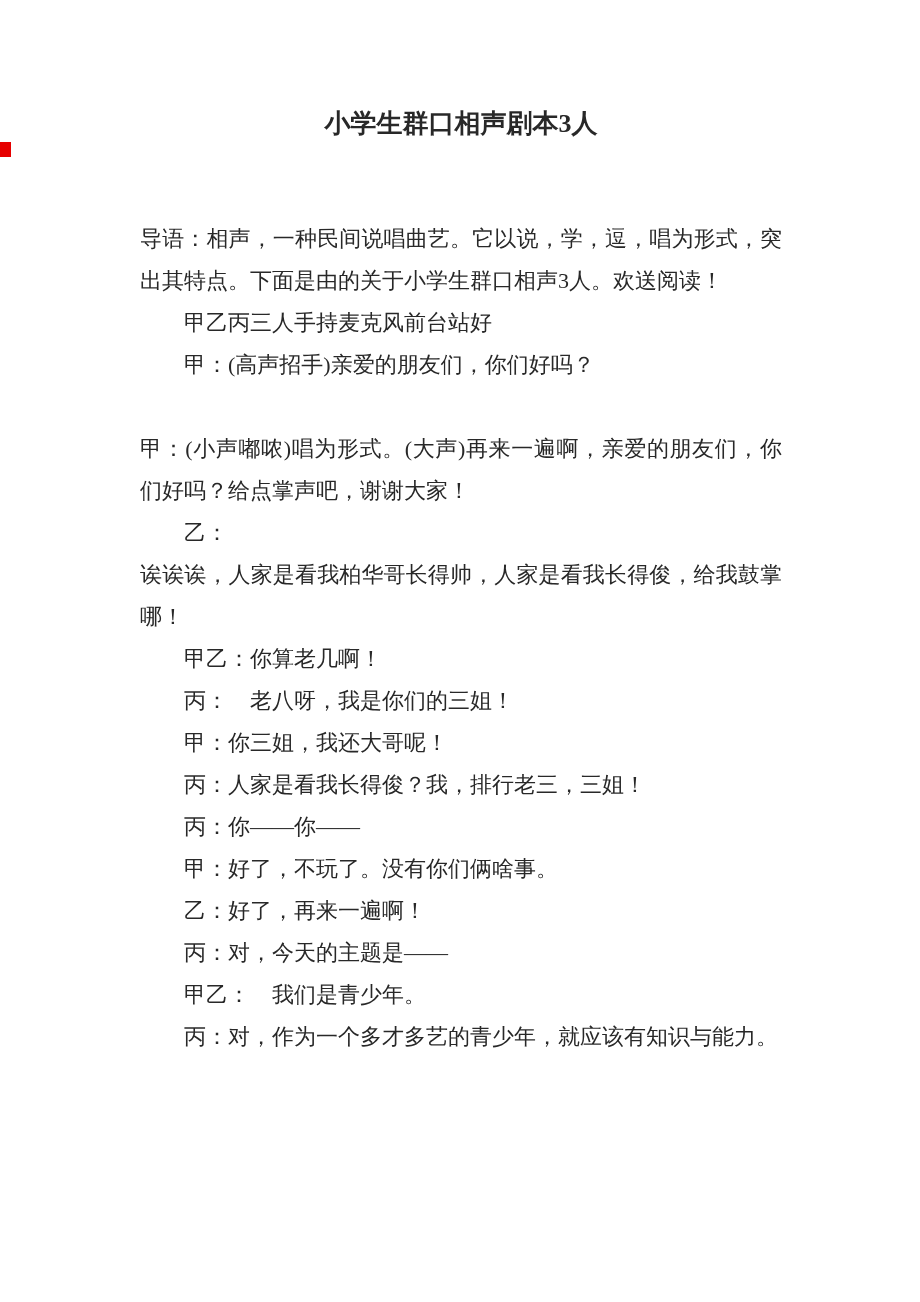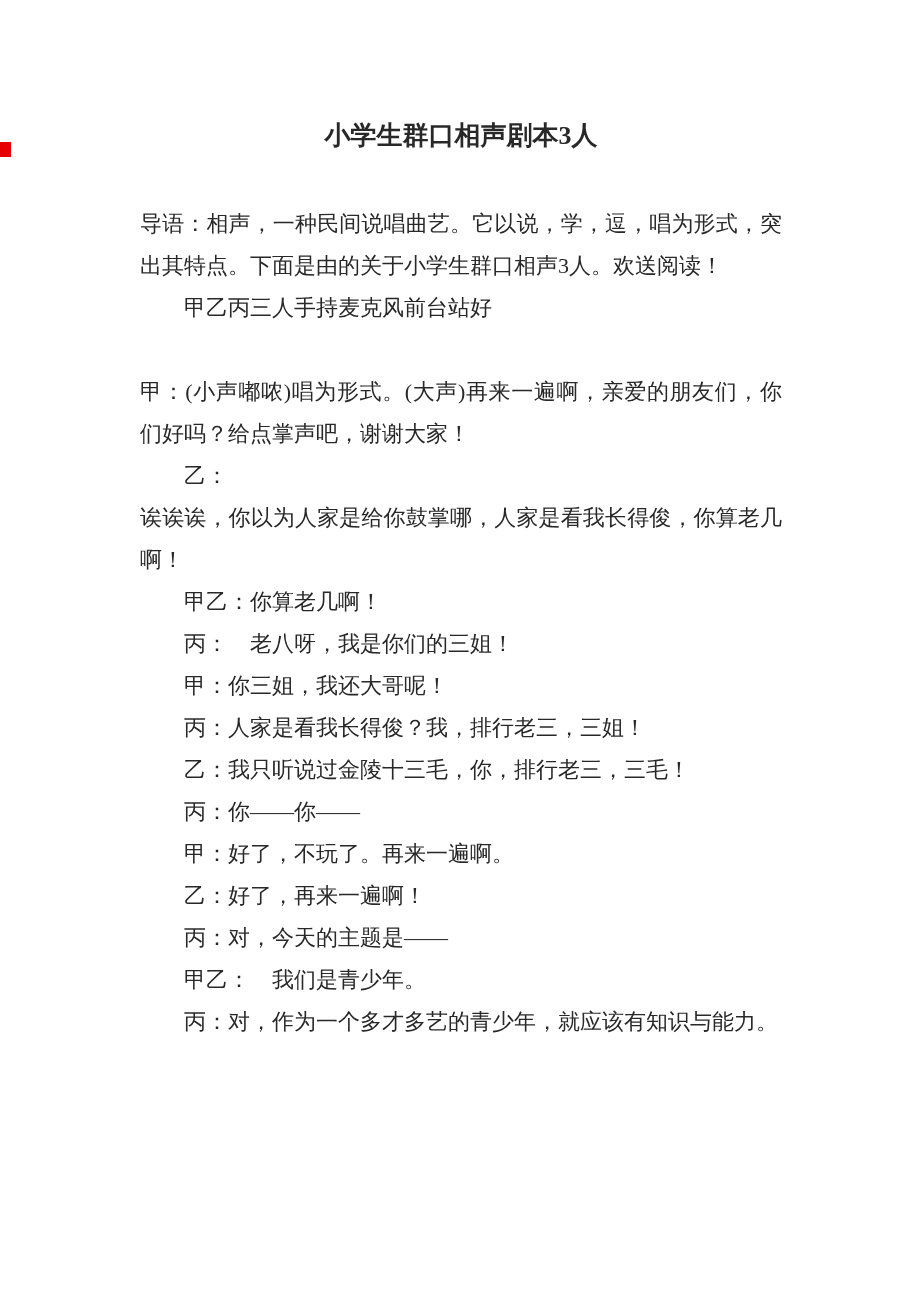--- a/index.html
+++ b/index.html
@@ -16,34 +16,34 @@
     position: absolute;
     left: 0;
     top: 142px;
     width: 11px;
     height: 15px;
     background: #e60000;
   }
   .content {
     position: absolute;
     left: 140px;
-    top: 12px;
+    top: 0;
     width: 642px;
   }
   .doc-title {
     margin: 0;
     padding-top: 108px;
     font-size: 26px;
     line-height: 32px;
     font-weight: bold;
     text-align: center;
     white-space: nowrap;
   }
   .paragraphs {
-    margin-top: 51px;
+    margin-top: 78px;
   }
   .paragraphs p {
     margin: 0;
     font-size: 22px;
     line-height: 42px;
   }
   .paragraphs p.flush {
     text-align: justify;
   }
   .paragraphs p.indent {
@@ -56,30 +56,30 @@
 </head>
 <body>
 
 <div class="page" style="color: rgb(40, 40, 40);">
   <div class="edge-marker" style="background: rgb(230, 0, 0);"></div>
   <div class="content">
     <h1 class="doc-title">小学生群口相声剧本3人</h1>
     <div class="paragraphs">
         <p class="flush">导语：相声，一种民间说唱曲艺。它以说，学，逗，唱为形式，突出其特点。下面是由的关于小学生群口相声3人。欢送阅读！</p>
         <p class="indent">甲乙丙三人手持麦克风前台站好</p>
+        <p class="indent">甲：(高声招手)亲爱的朋友们，你们好吗？</p>
         <p class="blank"></p>
         <p class="flush">甲：(小声嘟哝)唱为形式。(大声)再来一遍啊，亲爱的朋友们，你们好吗？给点掌声吧，谢谢大家！</p>
         <p class="indent">乙：</p>
-        <p class="flush">诶诶诶，你以为人家是给你鼓掌哪，人家是看我长得俊，你算老几啊！</p>
+        <p class="flush">诶诶诶，人家是看我柏华哥长得帅，人家是看我长得俊，给我鼓掌哪！</p>
         <p class="indent">甲乙：你算老几啊！</p>
         <p class="indent">丙：　老八呀，我是你们的三姐！</p>
         <p class="indent">甲：你三姐，我还大哥呢！</p>
         <p class="indent">丙：人家是看我长得俊？我，排行老三，三姐！</p>
-        <p class="indent">乙：我只听说过金陵十三毛，你，排行老三，三毛！</p>
         <p class="indent">丙：你——你——</p>
-        <p class="indent">甲：好了，不玩了。再来一遍啊。</p>
+        <p class="indent">甲：好了，不玩了。没有你们俩啥事。</p>
         <p class="indent">乙：好了，再来一遍啊！</p>
         <p class="indent">丙：对，今天的主题是——</p>
         <p class="indent">甲乙：　我们是青少年。</p>
         <p class="indent">丙：对，作为一个多才多艺的青少年，就应该有知识与能力。</p>
       </div>
   </div>
 </div>
 
 </body></html>

